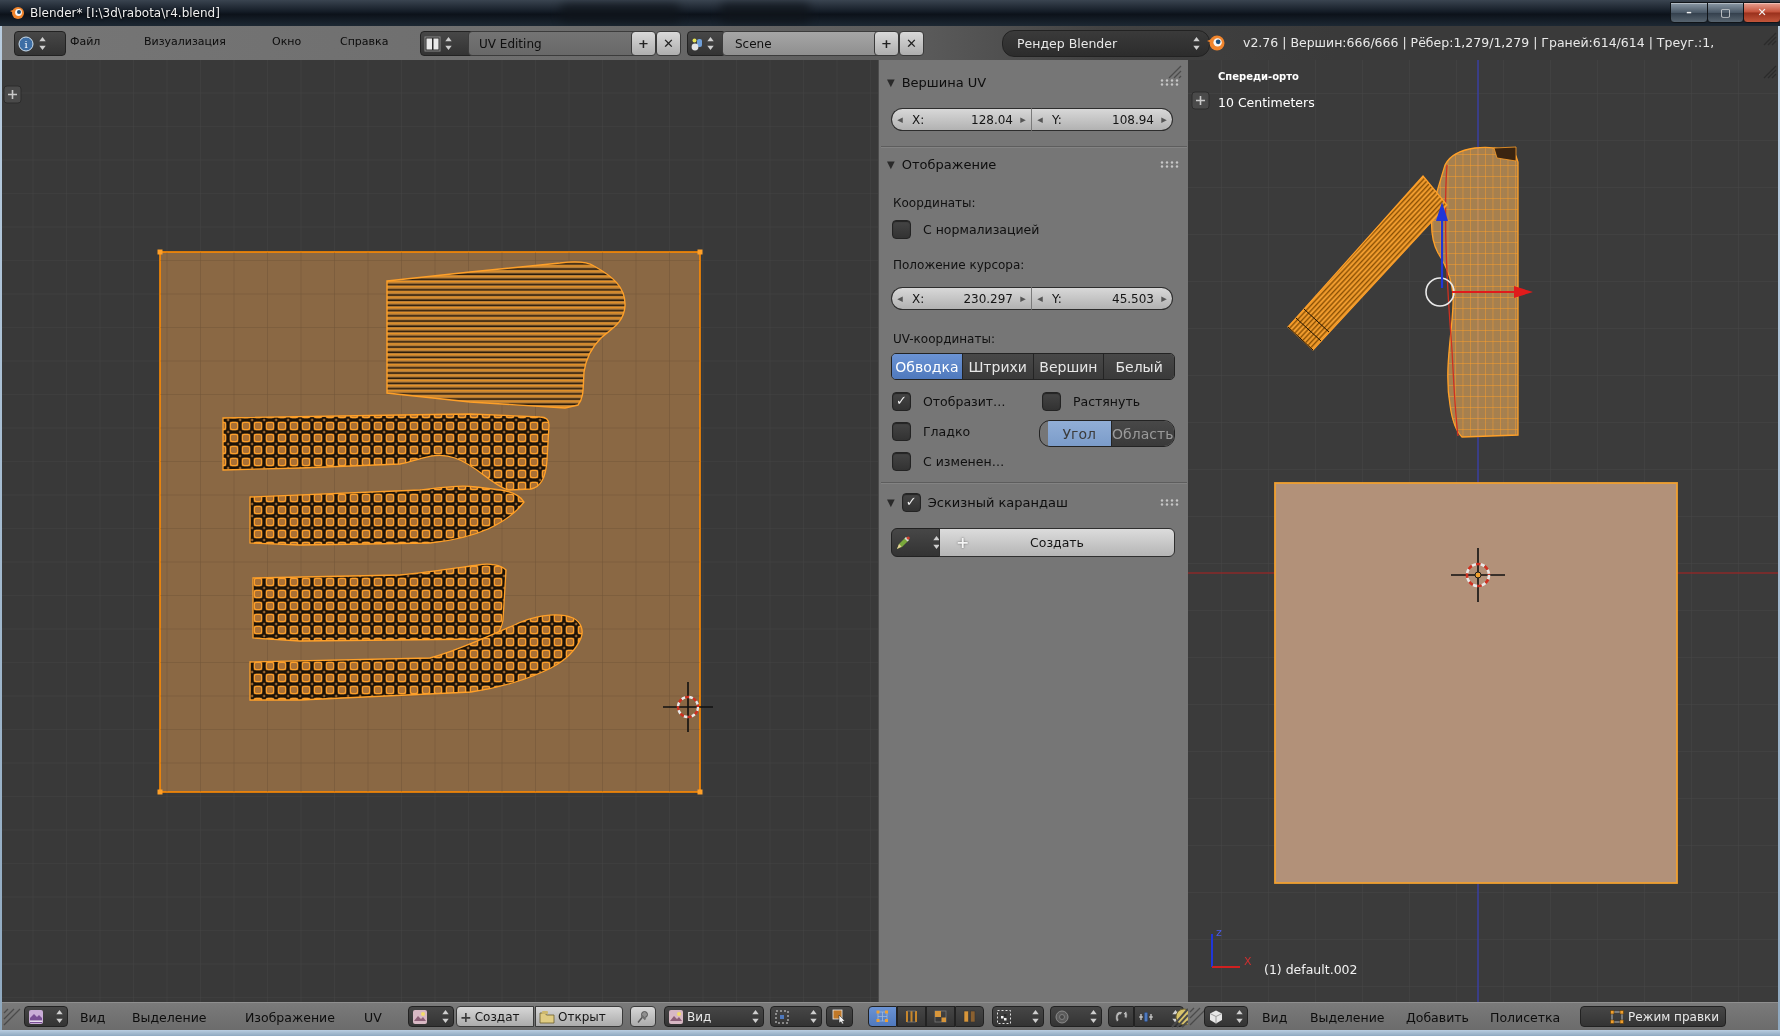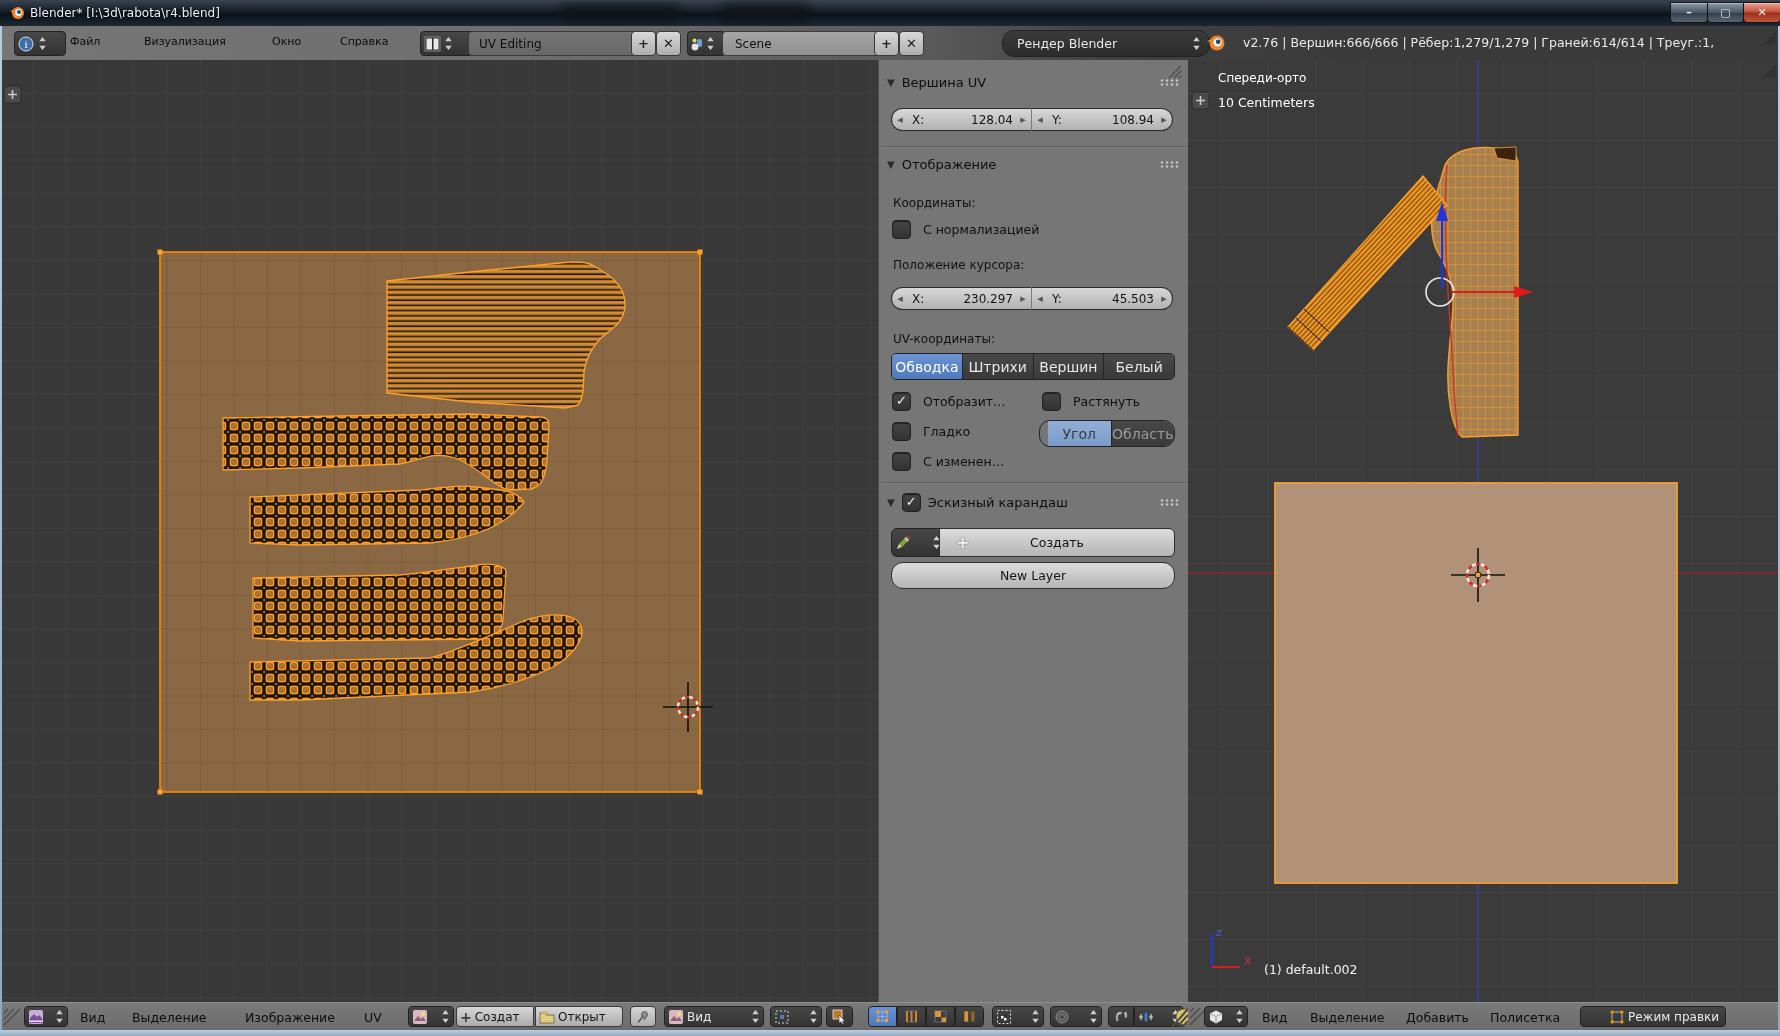--- a/index.html
+++ b/index.html
@@ -322,23 +322,20 @@
         </svg>
       <svg width="9" height="15" viewBox="0 0 8 14" style="margin-left:auto">
           <path d="M4 1 L7 5 H1 Z" fill="#cfcfcf"></path>
           <path d="M4 13 L7 9 H1 Z" fill="#cfcfcf"></path>
         </svg>
     </div>
     <div class="bigbtn" style="left:60px;top:468px;width:234px;height:27px;border-radius:0 6px 6px 0;">
       <span style="position:absolute;left:16px;font-size:16px;font-weight:bold;color:#f4f4f4;text-shadow:0 0 2px #555;">+</span>
       <span>Создать</span>
     </div>
-    <div class="bigbtn" style="left:12px;top:502px;width:282px;height:25px;">
-      <span>New Layer</span>
-    </div>
   </div>
 
   <svg class="abs" style="left:1188px;top:60px;" width="592" height="942" viewBox="1188 60 592 942">
     <defs>
       <pattern id="vgrid" width="47" height="47" patternUnits="userSpaceOnUse">
         <path d="M47 0 V47 H0" fill="none" stroke="#464646" stroke-width="1"></path>
       </pattern>
       <pattern id="pmesh" width="7.5" height="11" patternUnits="userSpaceOnUse">
         <rect width="7.5" height="11" fill="rgba(196,148,84,0.78)"></rect>
         <path d="M0 0 H7.5 M0 0 V11" fill="none" stroke="#ffa028" stroke-width="0.9"></path>
@@ -388,21 +385,21 @@
       <line x1="1212" y1="967" x2="1240" y2="967" stroke="#d02020" stroke-width="2"></line>
     </g>
     <g>
       <rect x="1192" y="92" width="17" height="17" rx="3" fill="#4a4a4a" stroke="#2c2c2c"></rect>
       <path d="M1200.5 96 V105 M1196 100.5 H1205" stroke="#c9c9c9" stroke-width="1.6"></path>
     </g>
     <g class="grip">
       <path d="M1764 78 L1776 66 M1768 78 L1776 70 M1772 78 L1776 74" stroke="#1f1f1f" stroke-width="1.3"></path>
     </g>
   </svg>
-  <span class="abs" style="left:1218px;top:71px;color:#fff;font-size:12px;">Спереди-орто</span>
+  <span class="abs" style="left:1218px;top:71px;color:#fff;font-size:10px;font-weight:bold;">Спереди-орто</span>
   <span class="abs" style="left:1218px;top:95px;color:#fff;font-size:12.5px;">10 Centimeters</span>
   <span class="abs" style="left:1216px;top:926px;color:#4a5ae8;font-size:11px;">z</span>
   <span class="abs" style="left:1244px;top:955px;color:#d03030;font-size:11px;">X</span>
   <span class="abs" style="left:1264px;top:962px;color:#f2f2f2;font-size:12.5px;">(1) default.002</span>
 
   <div class="abs footer" style="left:0;width:1188px;">
     <svg class="abs grip" style="left:2px;top:4px;" width="20" height="20">
         <path d="M2 18 L18 2 M2 12 L12 2 M2 6 L6 2" stroke="#2a2a2a" stroke-width="1.3"></path>
       </svg>
     <div class="fwidget" style="left:24px;width:44px;">

